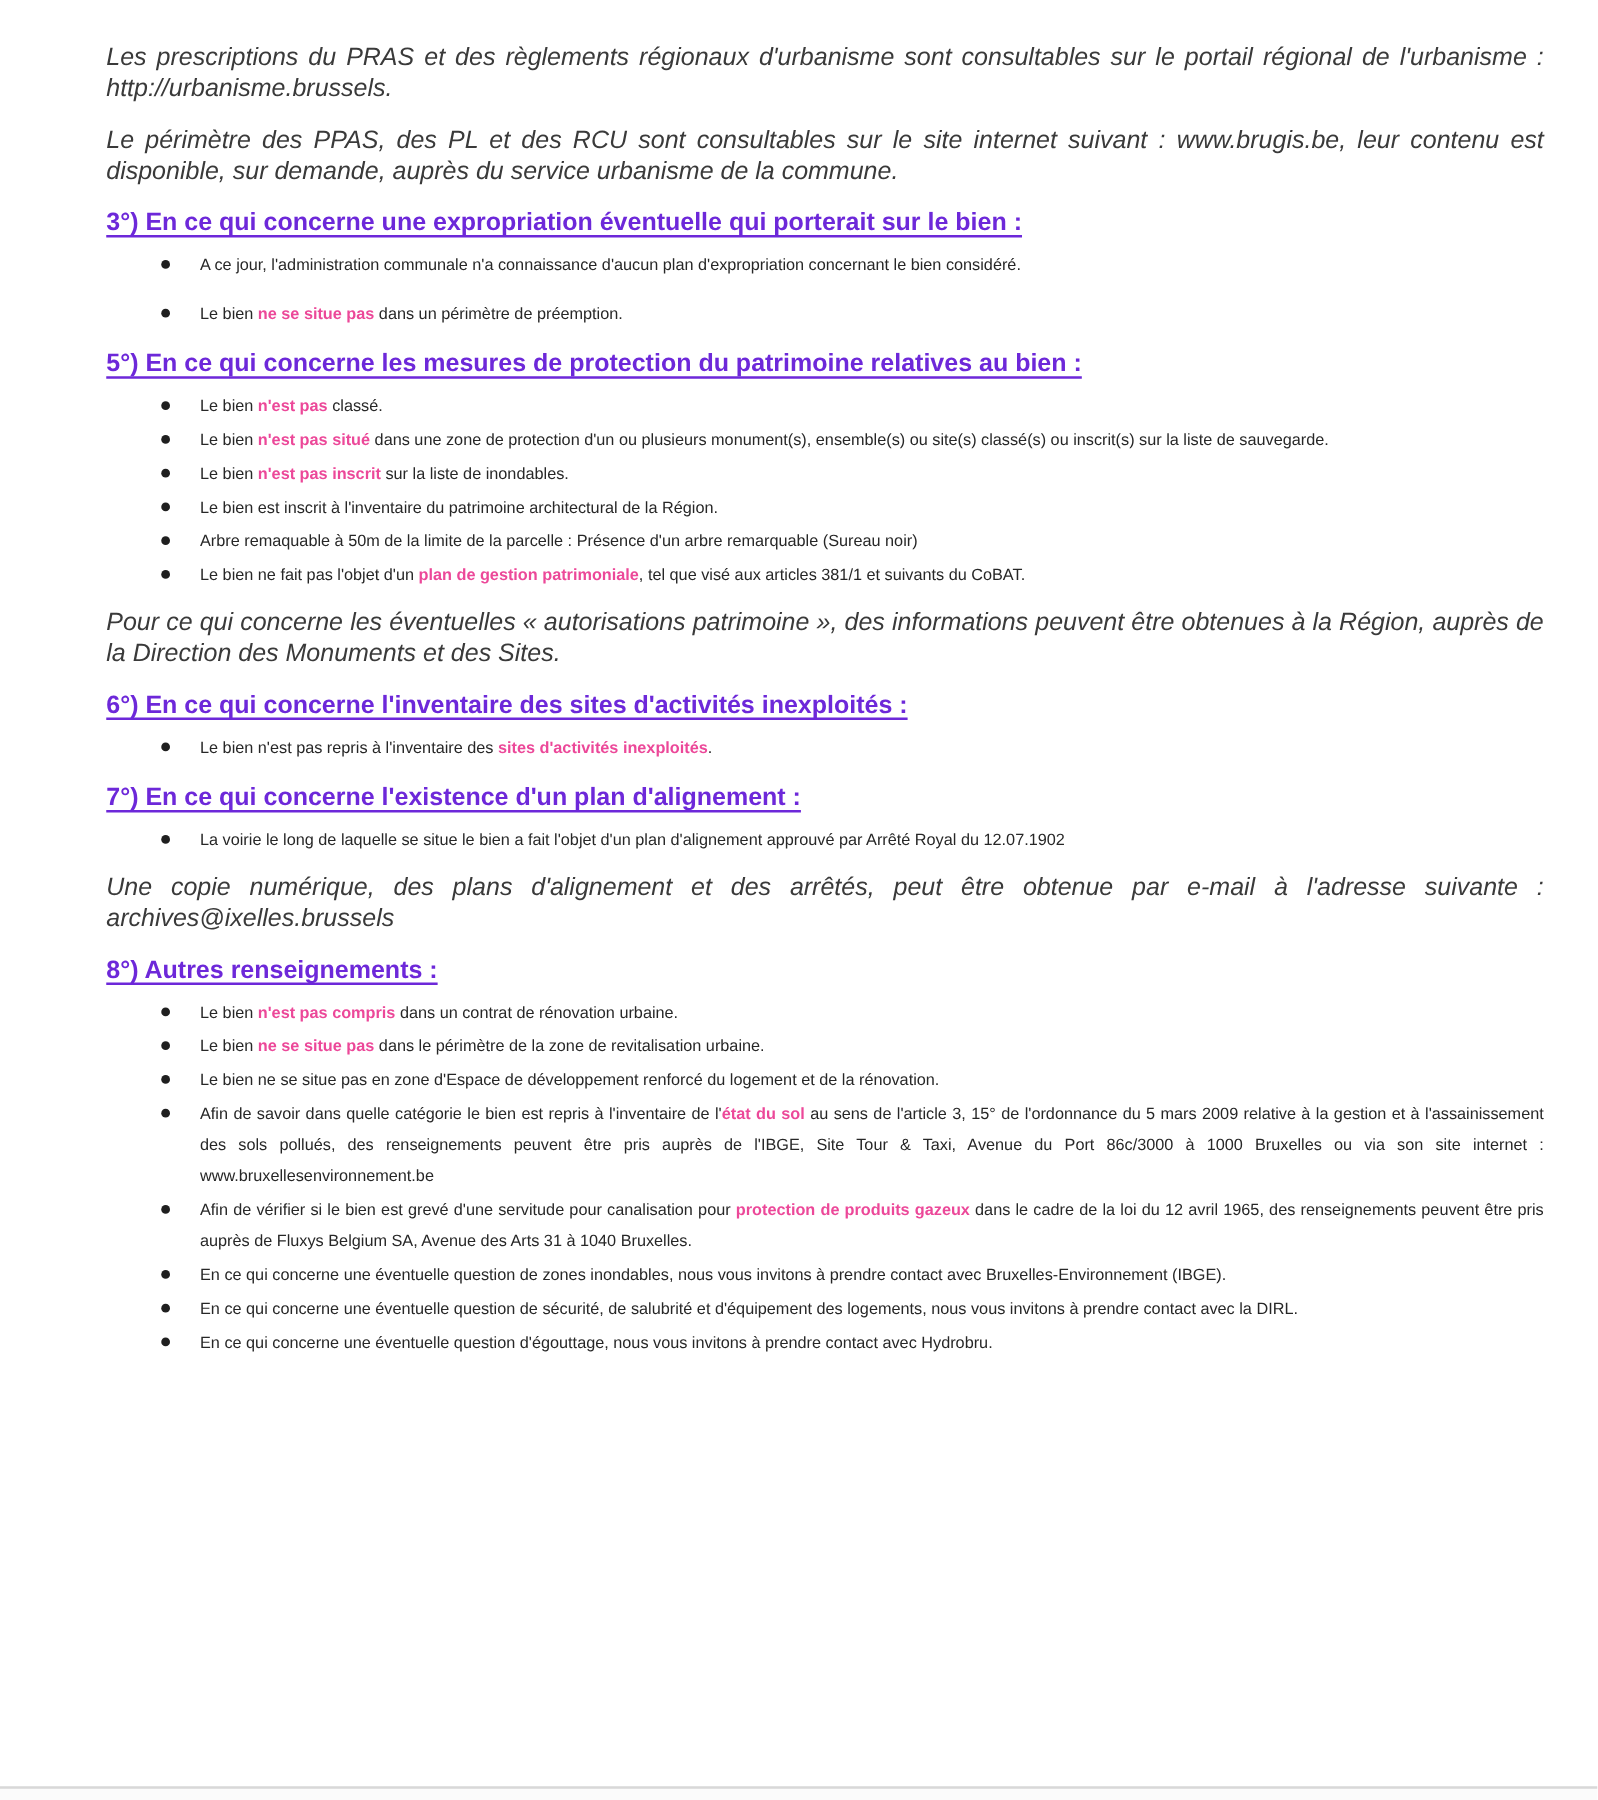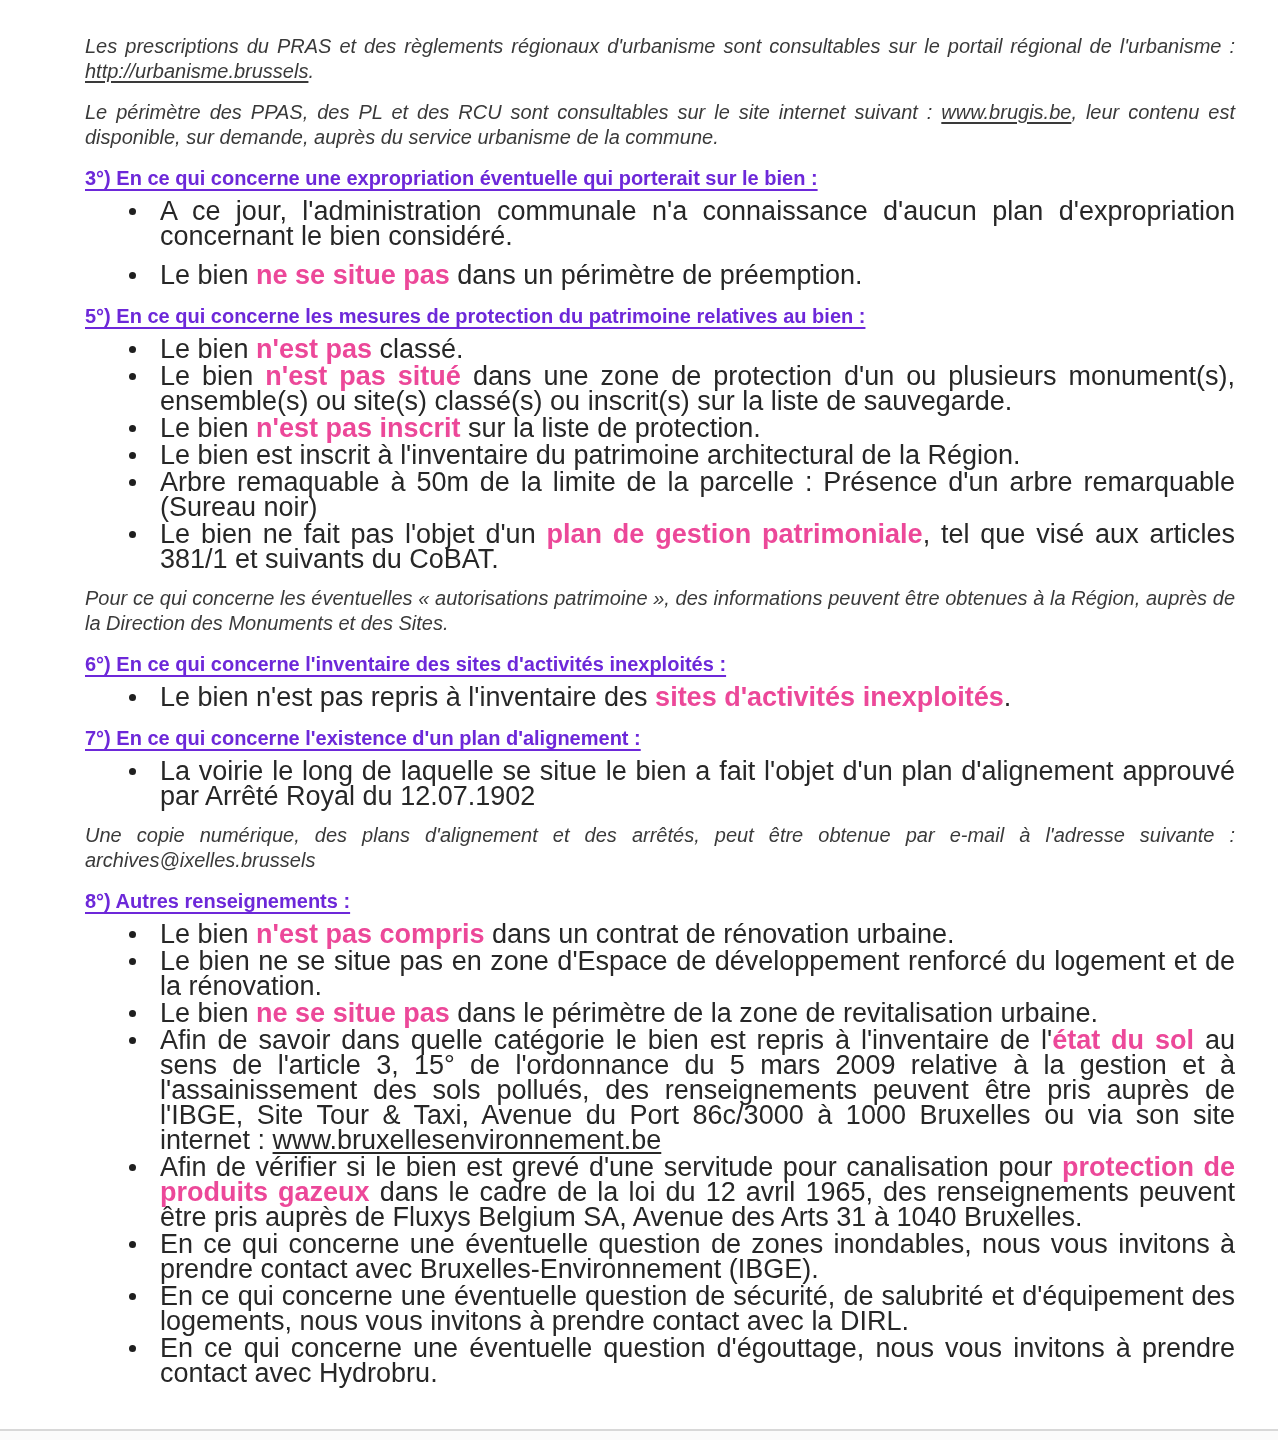--- a/index.html
+++ b/index.html
@@ -38,38 +38,38 @@
     line-height: 25px;
   }
   ul.bullets {
     list-style: none;
     margin: 8px 0 14px 0;
     padding: 0;
   }
   ul.bullets li {
     position: relative;
     padding-left: 75px;
-    font-size: 27px;
+    font-size: 13px;
     line-height: 25px;
     text-align: justify;
     margin: 0 0 2px 0;
     color: #272727;
   }
   ul.bullets li::before {
     content: "";
     position: absolute;
     left: 44px;
     top: 9px;
     width: 7px;
     height: 7px;
     border-radius: 50%;
     background: #1f1f1f;
   }
   .b { font-weight: 700; color: #ec4899; }
-  .u { text-decoration: underline; text-underline-offset: 3px; }
+  .u { text-underline-offset: 3px; }
   .bottom-strip {
     position: absolute;
     left: 0;
     top: 1429px;
     width: 100%;
     height: 11px;
     background: #fbfbfb;
     border-top: 2px solid #d8d8d8;
   }
 </style>
@@ -84,40 +84,40 @@
       <ul class="bullets">
         <li><span>A ce jour, l'administration communale n'a connaissance d'aucun plan d'expropriation concernant le bien considéré.</span></li>
       </ul>
       <ul class="bullets">
         <li><span>Le bien </span><span class="b">ne se situe pas</span><span> dans un périmètre de préemption.</span></li>
       </ul>
       <h2 class="heading"><span>5°) En ce qui concerne les mesures de protection du patrimoine relatives au bien :</span></h2>
       <ul class="bullets">
         <li><span>Le bien </span><span class="b">n'est pas</span><span> classé.</span></li>
         <li><span>Le bien </span><span class="b">n'est pas situé</span><span> dans une zone de protection d'un ou plusieurs monument(s), ensemble(s) ou site(s) classé(s) ou inscrit(s) sur la liste de sauvegarde.</span></li>
-        <li><span>Le bien </span><span class="b">n'est pas inscrit</span><span> sur la liste de protection.</span></li>
+        <li><span>Le bien </span><span class="b">n'est pas inscrit</span><span> sur la liste de inondables.</span></li>
         <li><span>Le bien est inscrit à l'inventaire du patrimoine architectural de la Région.</span></li>
         <li><span>Arbre remaquable à 50m de la limite de la parcelle : Présence d'un arbre remarquable (Sureau noir)</span></li>
         <li><span>Le bien ne fait pas l'objet d'un </span><span class="b">plan de gestion patrimoniale</span><span>, tel que visé aux articles 381/1 et suivants du CoBAT.</span></li>
       </ul>
       <p class="note"><span>Pour ce qui concerne les éventuelles « autorisations patrimoine », des informations peuvent être obtenues à la Région, auprès de la Direction des Monuments et des Sites.</span></p>
       <h2 class="heading"><span>6°) En ce qui concerne l'inventaire des sites d'activités inexploités :</span></h2>
       <ul class="bullets">
         <li><span>Le bien n'est pas repris à l'inventaire des </span><span class="b">sites d'activités inexploités</span><span>.</span></li>
       </ul>
       <h2 class="heading"><span>7°) En ce qui concerne l'existence d'un plan d'alignement :</span></h2>
       <ul class="bullets">
         <li><span>La voirie le long de laquelle se situe le bien a fait l'objet d'un plan d'alignement approuvé par Arrêté Royal du 12.07.1902</span></li>
       </ul>
       <p class="note"><span>Une copie numérique, des plans d'alignement et des arrêtés, peut être obtenue par e-mail à l'adresse suivante : archives@ixelles.brussels</span></p>
       <h2 class="heading"><span>8°) Autres renseignements :</span></h2>
       <ul class="bullets">
         <li><span>Le bien </span><span class="b">n'est pas compris</span><span> dans un contrat de rénovation urbaine.</span></li>
+        <li><span>Le bien </span><span class="b">ne se situe pas</span><span> dans le périmètre de la zone de revitalisation urbaine.</span></li>
         <li><span>Le bien ne se situe pas en zone d'Espace de développement renforcé du logement et de la rénovation.</span></li>
-        <li><span>Le bien </span><span class="b">ne se situe pas</span><span> dans le périmètre de la zone de revitalisation urbaine.</span></li>
         <li><span>Afin de savoir dans quelle catégorie le bien est repris à l'inventaire de l'</span><span class="b">état du sol</span><span> au sens de l'article 3, 15° de l'ordonnance du 5 mars 2009 relative à la gestion et à l'assainissement des sols pollués, des renseignements peuvent être pris auprès de l'IBGE, Site Tour &amp; Taxi, Avenue du Port 86c/3000 à 1000 Bruxelles ou via son site internet : </span><span class="u">www.bruxellesenvironnement.be</span></li>
         <li><span>Afin de vérifier si le bien est grevé d'une servitude pour canalisation pour </span><span class="b">protection de produits gazeux</span><span> dans le cadre de la loi du 12 avril 1965, des renseignements peuvent être pris auprès de Fluxys Belgium SA,  Avenue des Arts 31 à 1040 Bruxelles.</span></li>
         <li><span>En ce qui concerne une éventuelle question de zones inondables, nous vous invitons à prendre contact avec Bruxelles-Environnement (IBGE).</span></li>
         <li><span>En ce qui concerne une éventuelle question de sécurité, de salubrité et d'équipement des logements, nous vous invitons à prendre contact avec la DIRL.</span></li>
         <li><span>En ce qui concerne une éventuelle question d'égouttage, nous vous invitons à prendre contact avec Hydrobru.</span></li>
       </ul>
     </div>
 </main>
 
 <div class="bottom-strip"></div>

